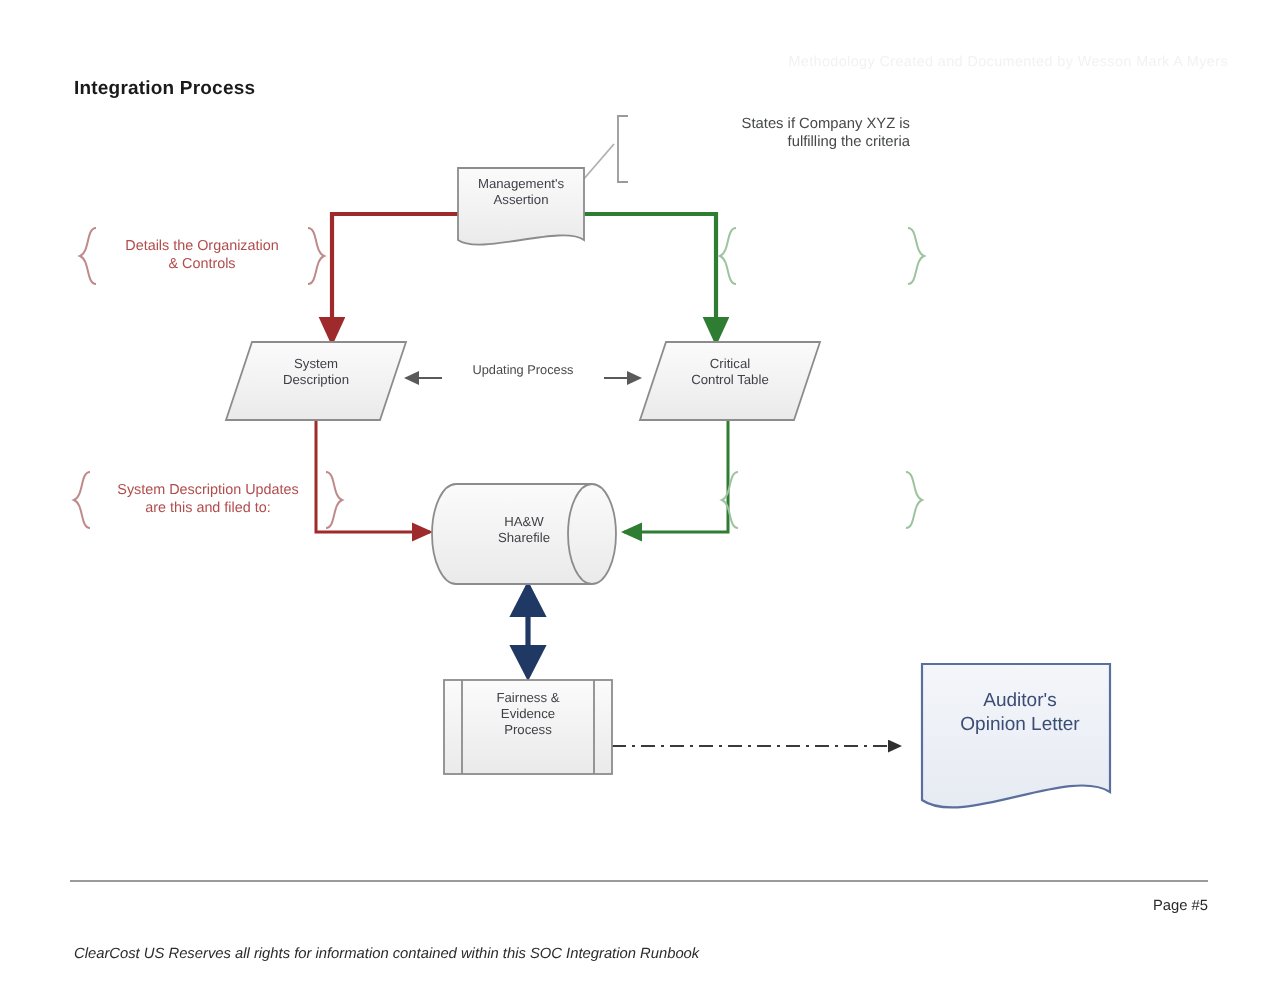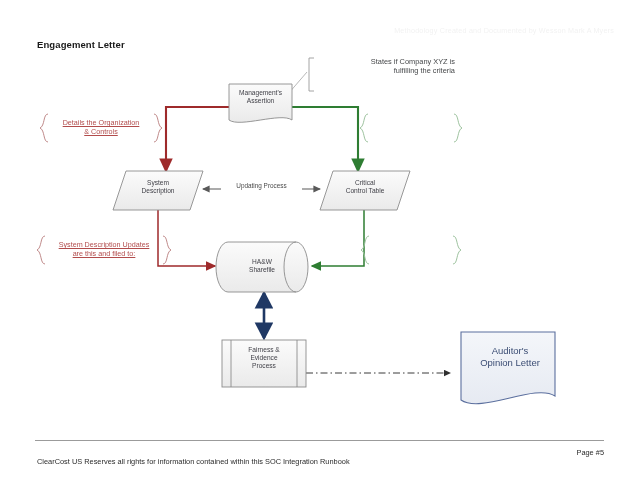--- a/index.html
+++ b/index.html
@@ -26,46 +26,46 @@
 
   .node-label{
     position:absolute;
     text-align:center;
     line-height:1.25;
     pointer-events:none;
     white-space:pre-line;
   }
   .lbl-shape{font-size:6.6px;color:#3f3f46;}
   .lbl-callout{font-size:7.4px;color:#46484a;}
-  .lbl-red{font-size:7.2px;color:#b24c4c;text-decoration:underline;}
+  .lbl-red{font-size:7.2px;color:#b24c4c;}
   .lbl-green{font-size:7.2px;color:#3f8a46;}
   .lbl-doc{font-size:9.5px;color:#3b4d74;}
   .lbl-edge{font-size:6.4px;color:#4a4a4a;}
 
   .footer-rule{
     position:absolute;left:35px;top:440px;width:569px;height:0;
     border-top:1px solid #9b9b9b;
   }
   .footer-left{
-    position:absolute;left:37px;top:457px;
-    font-size:7.4px;color:#2b2b2b;white-space:nowrap;
+    position:absolute;left:37px;top:472px;
+    font-size:7.4px;color:#2b2b2b;white-space:nowrap;font-style:italic;
   }
   .footer-right{
     position:absolute;right:34px;top:448px;
     font-size:7.4px;color:#2b2b2b;white-space:nowrap;
   }
 </style>
 </head>
 <body>
 
 <div id="page">
 
   <div class="faint-header">Methodology Created and Documented by Wesson Mark A Myers</div>
 
-  <div class="page-title">Engagement Letter</div>
+  <div class="page-title">Integration Process</div>
 
   <div class="canvas">
     <svg width="638" height="385" viewBox="0 0 638 385">
       <defs>
         <marker id="ar-red" markerWidth="7" markerHeight="7" refX="6" refY="3.2" orient="auto">
           <path d="M0,0 L7,3.2 L0,6.4 z" fill="#9e2a2b"></path>
         </marker>
         <marker id="ar-green" markerWidth="7" markerHeight="7" refX="6" refY="3.2" orient="auto">
           <path d="M0,0 L7,3.2 L0,6.4 z" fill="#2e7d32"></path>
         </marker>

